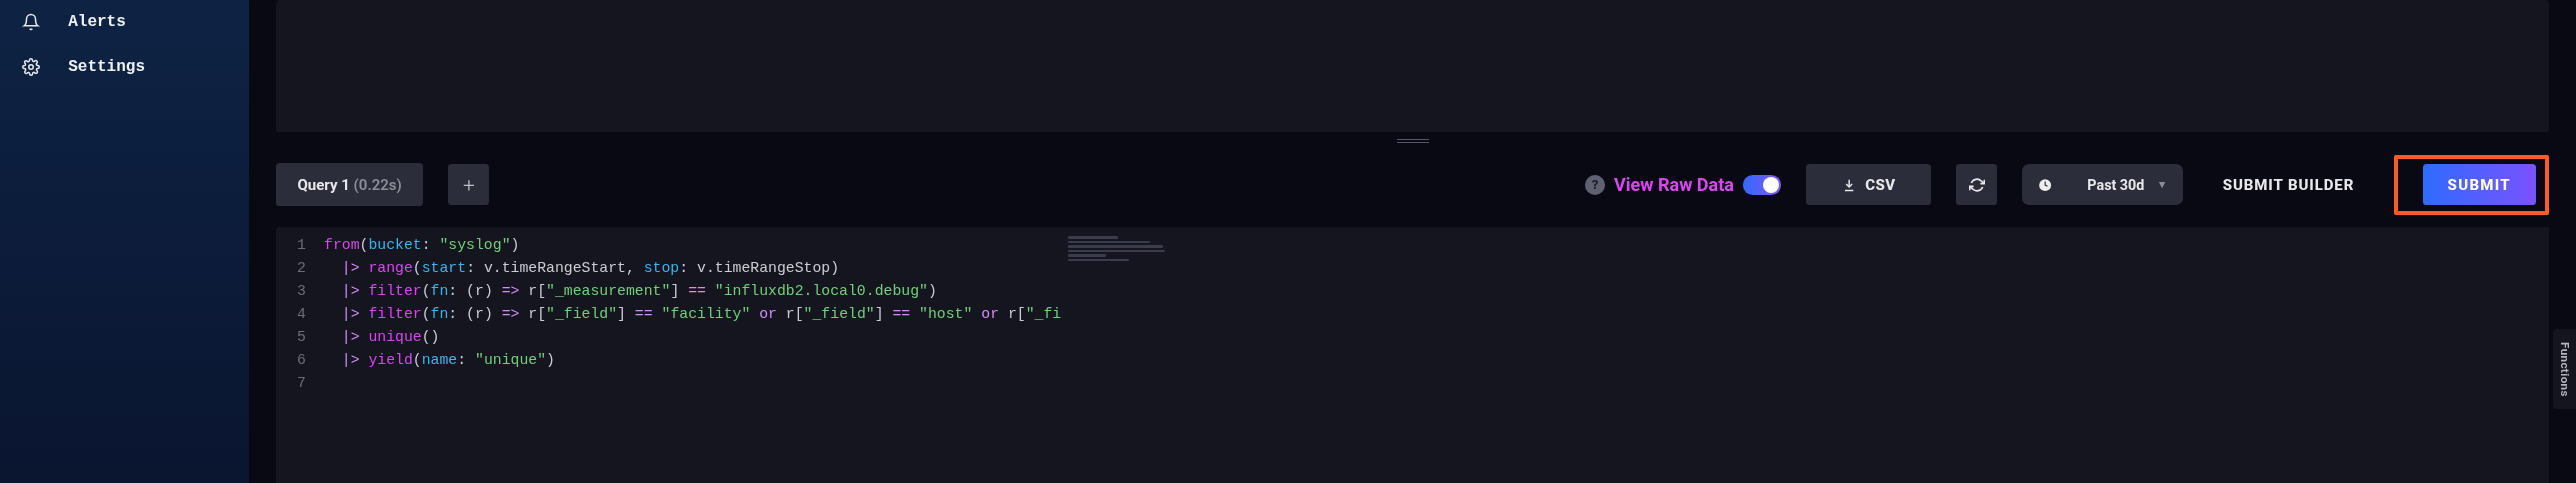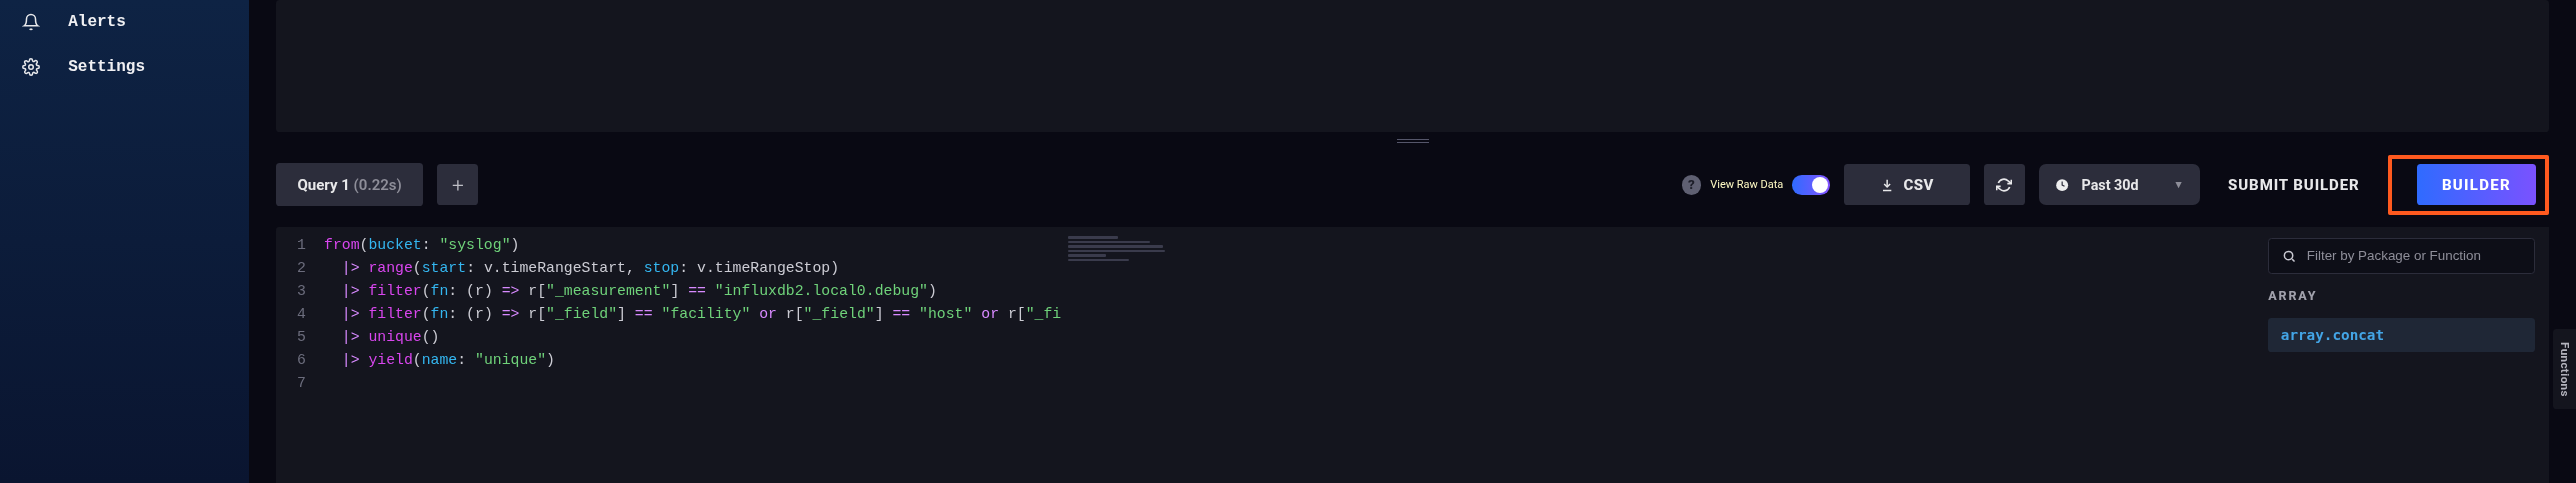--- a/index.html
+++ b/index.html
@@ -72,21 +72,22 @@
     cursor: row-resize;
   }
   .drag-handle span {
     height: 0.9px;
     background: #55566a;
   }
   .toolbar {
     display: flex;
     align-items: center;
     padding: 23px 27px 12.5px 27px;
-    gap: 14px;
+    gap: 25px;
+    text-align: right;
   }
   .query-tab {
     background: #2c2d3b;
     border-radius: 3.6px;
     padding: 12.5px 21.5px;
     font-size: 15px;
     font-weight: 700;
     color: #e8e8ea;
     cursor: pointer;
   }
@@ -119,23 +120,23 @@
     border-radius: 50%;
     background: #5f6072;
     color: #1d1e29;
     font-size: 13.4px;
     font-weight: 800;
     display: flex;
     align-items: center;
     justify-content: center;
   }
   .raw-data .label {
-    font-size: 11px;
-    font-weight: 400;
-    color: #fef9c3;
+    font-size: 18px;
+    font-weight: 700;
+    color: #d946ef;
   }
   .toggle {
     width: 38px;
     height: 19.7px;
     border-radius: 9.8px;
     background: linear-gradient(90deg, #2f6bff, #8453ff);
     position: relative;
     cursor: pointer;
   }
   .toggle .knob {
@@ -395,21 +396,21 @@
             </svg>
         </span>
         <span class="label">Past 30d</span>
         <span class="caret">▼</span>
       </div>
       <div class="query-builder-btn">
         <span>SUBMIT BUILDER</span>
       </div>
       <div class="submit-wrap">
         <div class="submit-btn">
-          <span>BUILDER</span>
+          <span>SUBMIT</span>
         </div>
       </div>
     </div>
 
     <div class="editor-row">
       <div class="code-area">
         <div class="gutter" id="gutter">
             <div>1</div>
             <div>2</div>
             <div>3</div>
@@ -421,31 +422,18 @@
         <div class="code" id="code"><div class="line"><span class="tok-fn">from</span><span class="tok-id">(</span><span class="tok-key">bucket</span><span class="tok-colon">: </span><span class="tok-str">"syslog"</span><span class="tok-id">)</span></div><div class="line"><span class="tok-id">  </span><span class="tok-op">|&gt;</span><span class="tok-id"> </span><span class="tok-fn">range</span><span class="tok-id">(</span><span class="tok-key">start</span><span class="tok-var">: v.timeRangeStart, </span><span class="tok-key">stop</span><span class="tok-var">: v.timeRangeStop)</span></div><div class="line"><span class="tok-id">  </span><span class="tok-op">|&gt;</span><span class="tok-id"> </span><span class="tok-fn">filter</span><span class="tok-id">(</span><span class="tok-key">fn</span><span class="tok-var">: (r) </span><span class="tok-op">=&gt;</span><span class="tok-var"> r[</span><span class="tok-str">"_measurement"</span><span class="tok-var">] </span><span class="tok-op">==</span><span class="tok-var"> </span><span class="tok-str">"influxdb2.local0.debug"</span><span class="tok-var">)</span></div><div class="line"><span class="tok-id">  </span><span class="tok-op">|&gt;</span><span class="tok-id"> </span><span class="tok-fn">filter</span><span class="tok-id">(</span><span class="tok-key">fn</span><span class="tok-var">: (r) </span><span class="tok-op">=&gt;</span><span class="tok-var"> r[</span><span class="tok-str">"_field"</span><span class="tok-var">] </span><span class="tok-op">==</span><span class="tok-var"> </span><span class="tok-str">"facility"</span><span class="tok-var"> </span><span class="tok-op">or</span><span class="tok-var"> r[</span><span class="tok-str">"_field"</span><span class="tok-var">] </span><span class="tok-op">==</span><span class="tok-var"> </span><span class="tok-str">"host"</span><span class="tok-var"> </span><span class="tok-op">or</span><span class="tok-var"> r[</span><span class="tok-str">"_fi</span></div><div class="line"><span class="tok-id">  </span><span class="tok-op">|&gt;</span><span class="tok-id"> </span><span class="tok-fn">unique</span><span class="tok-id">()</span></div><div class="line"><span class="tok-id">  </span><span class="tok-op">|&gt;</span><span class="tok-id"> </span><span class="tok-fn">yield</span><span class="tok-id">(</span><span class="tok-key">name</span><span class="tok-colon">: </span><span class="tok-str">"unique"</span><span class="tok-id">)</span></div><div class="line"></div></div>
         <div class="minimap" id="minimap">
             <div class="minimap-line" style="width: 50px;"></div>
             <div class="minimap-line" style="width: 82px;"></div>
             <div class="minimap-line" style="width: 95px;"></div>
             <div class="minimap-line" style="width: 97px;"></div>
             <div class="minimap-line" style="width: 38px;"></div>
             <div class="minimap-line" style="width: 61px;"></div>
           </div>
       </div>
-      <div class="fn-panel">
-        <div class="filter-input">
-          <span>
-            <svg width="14.3" height="14.3" viewBox="0 0 24 24" fill="none" stroke="#c9c9d2" stroke-width="2.5">
-                <circle cx="11" cy="11" r="7"></circle>
-                <path d="M21 21l-4-4"></path>
-              </svg>
-          </span>
-          <input type="text" placeholder="Filter by Package or Function" style="">
-        </div>
-        <div class="fn-group-title">ARRAY</div>
-        <div class="fn-item">array.concat</div>
-      </div>
     </div>
 
     <div class="functions-tab">Functions</div>
   </div>
 </div>
 
 
 </body></html>

